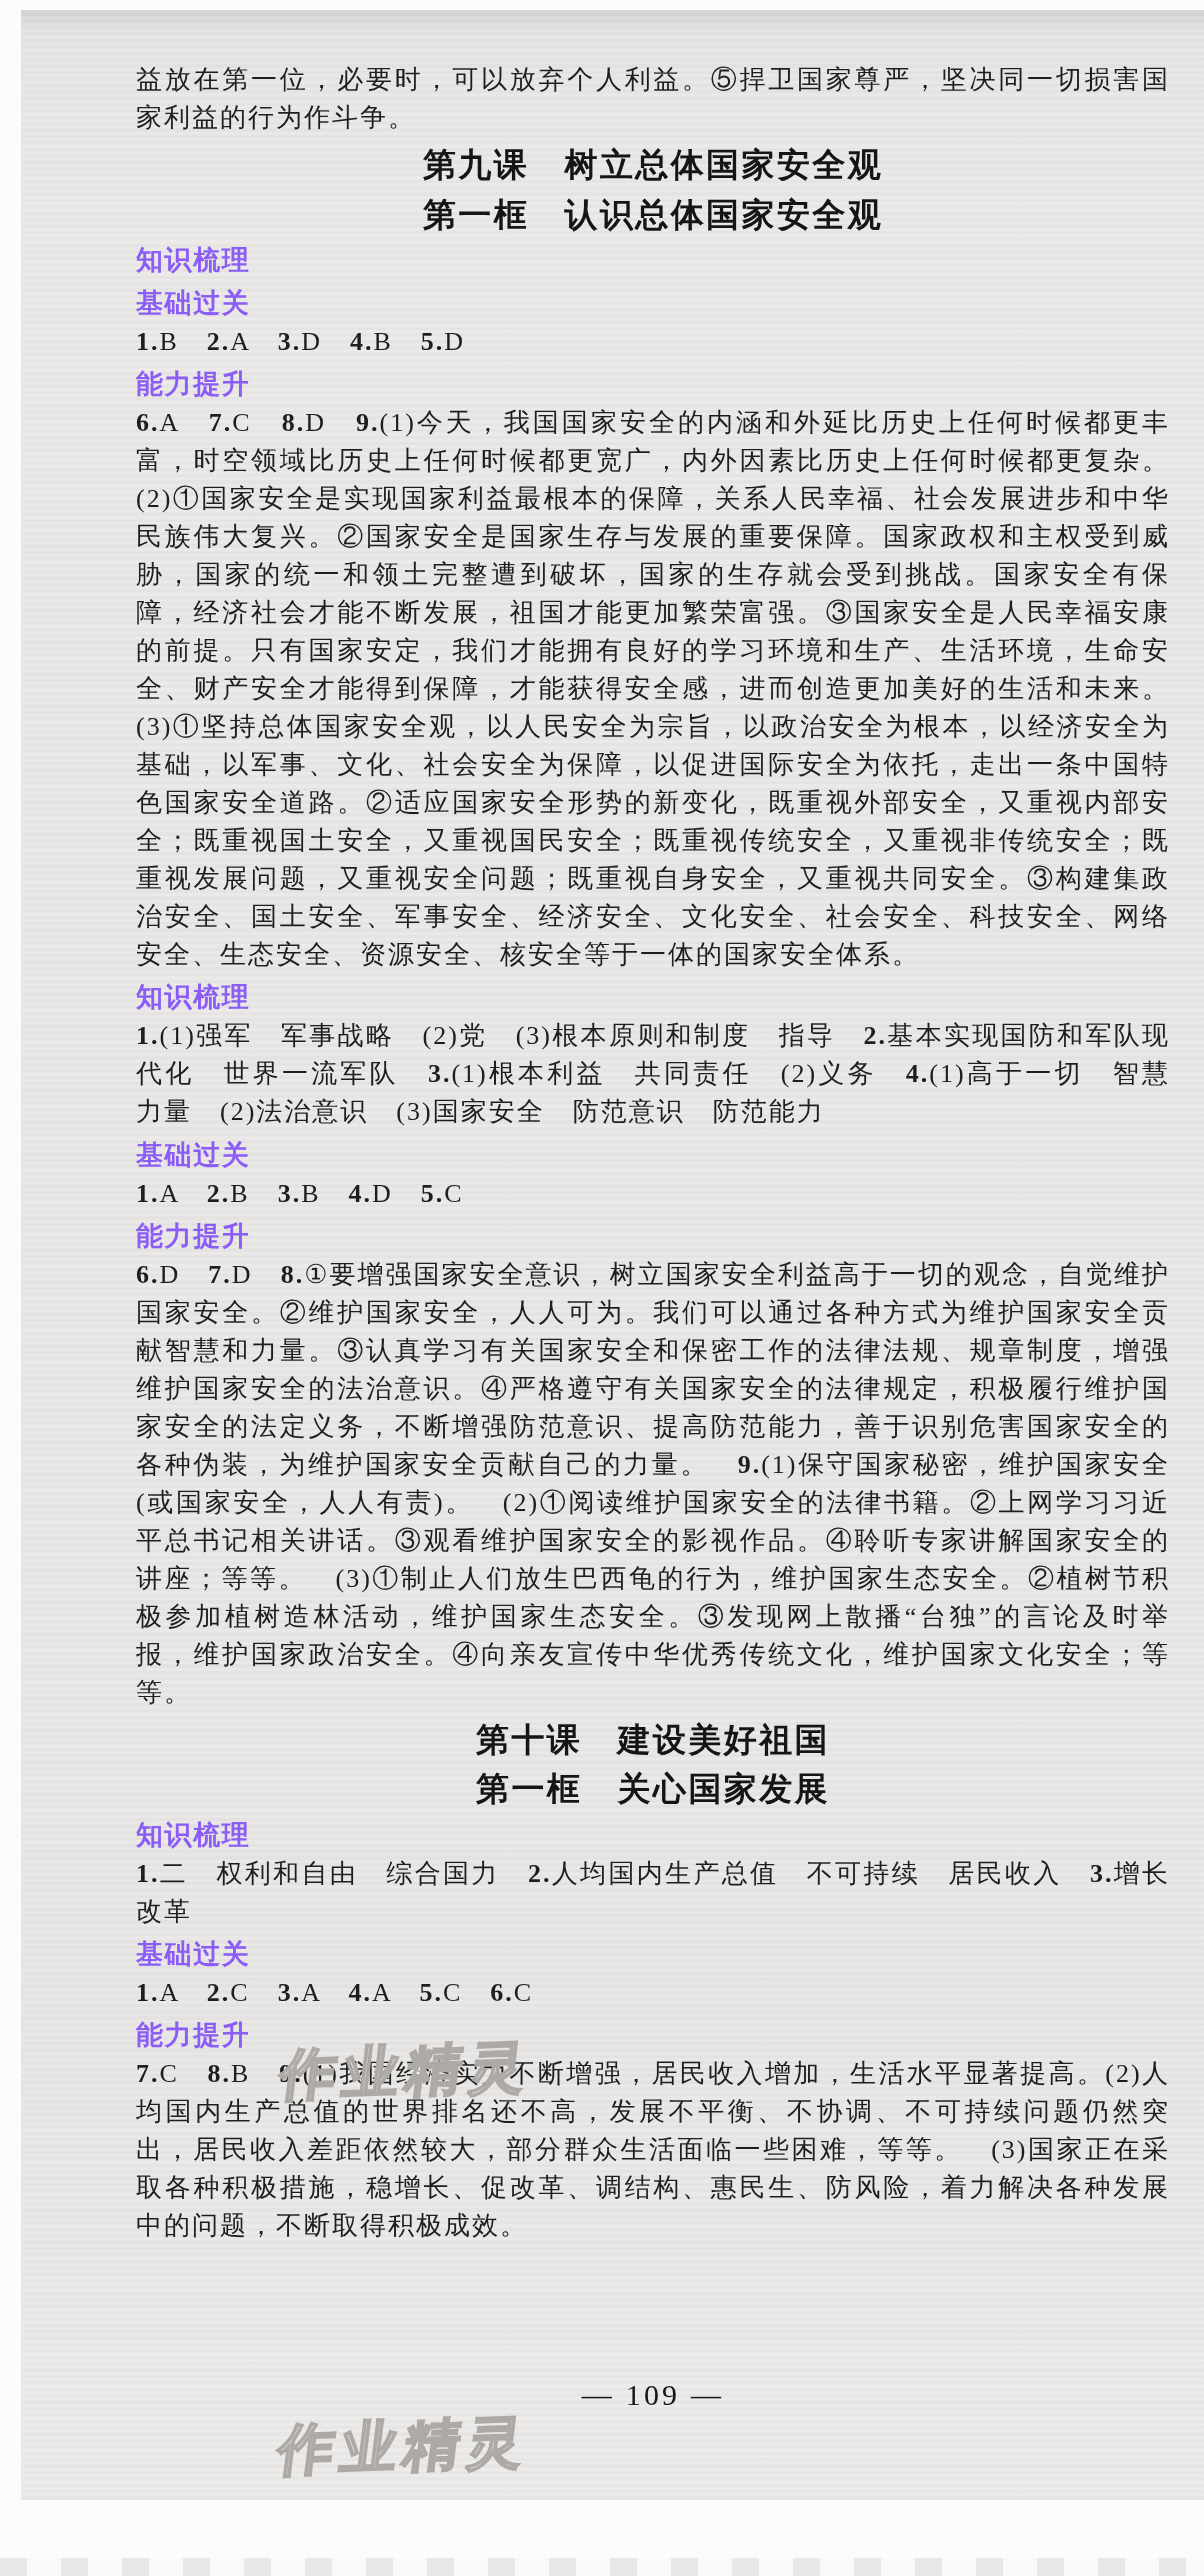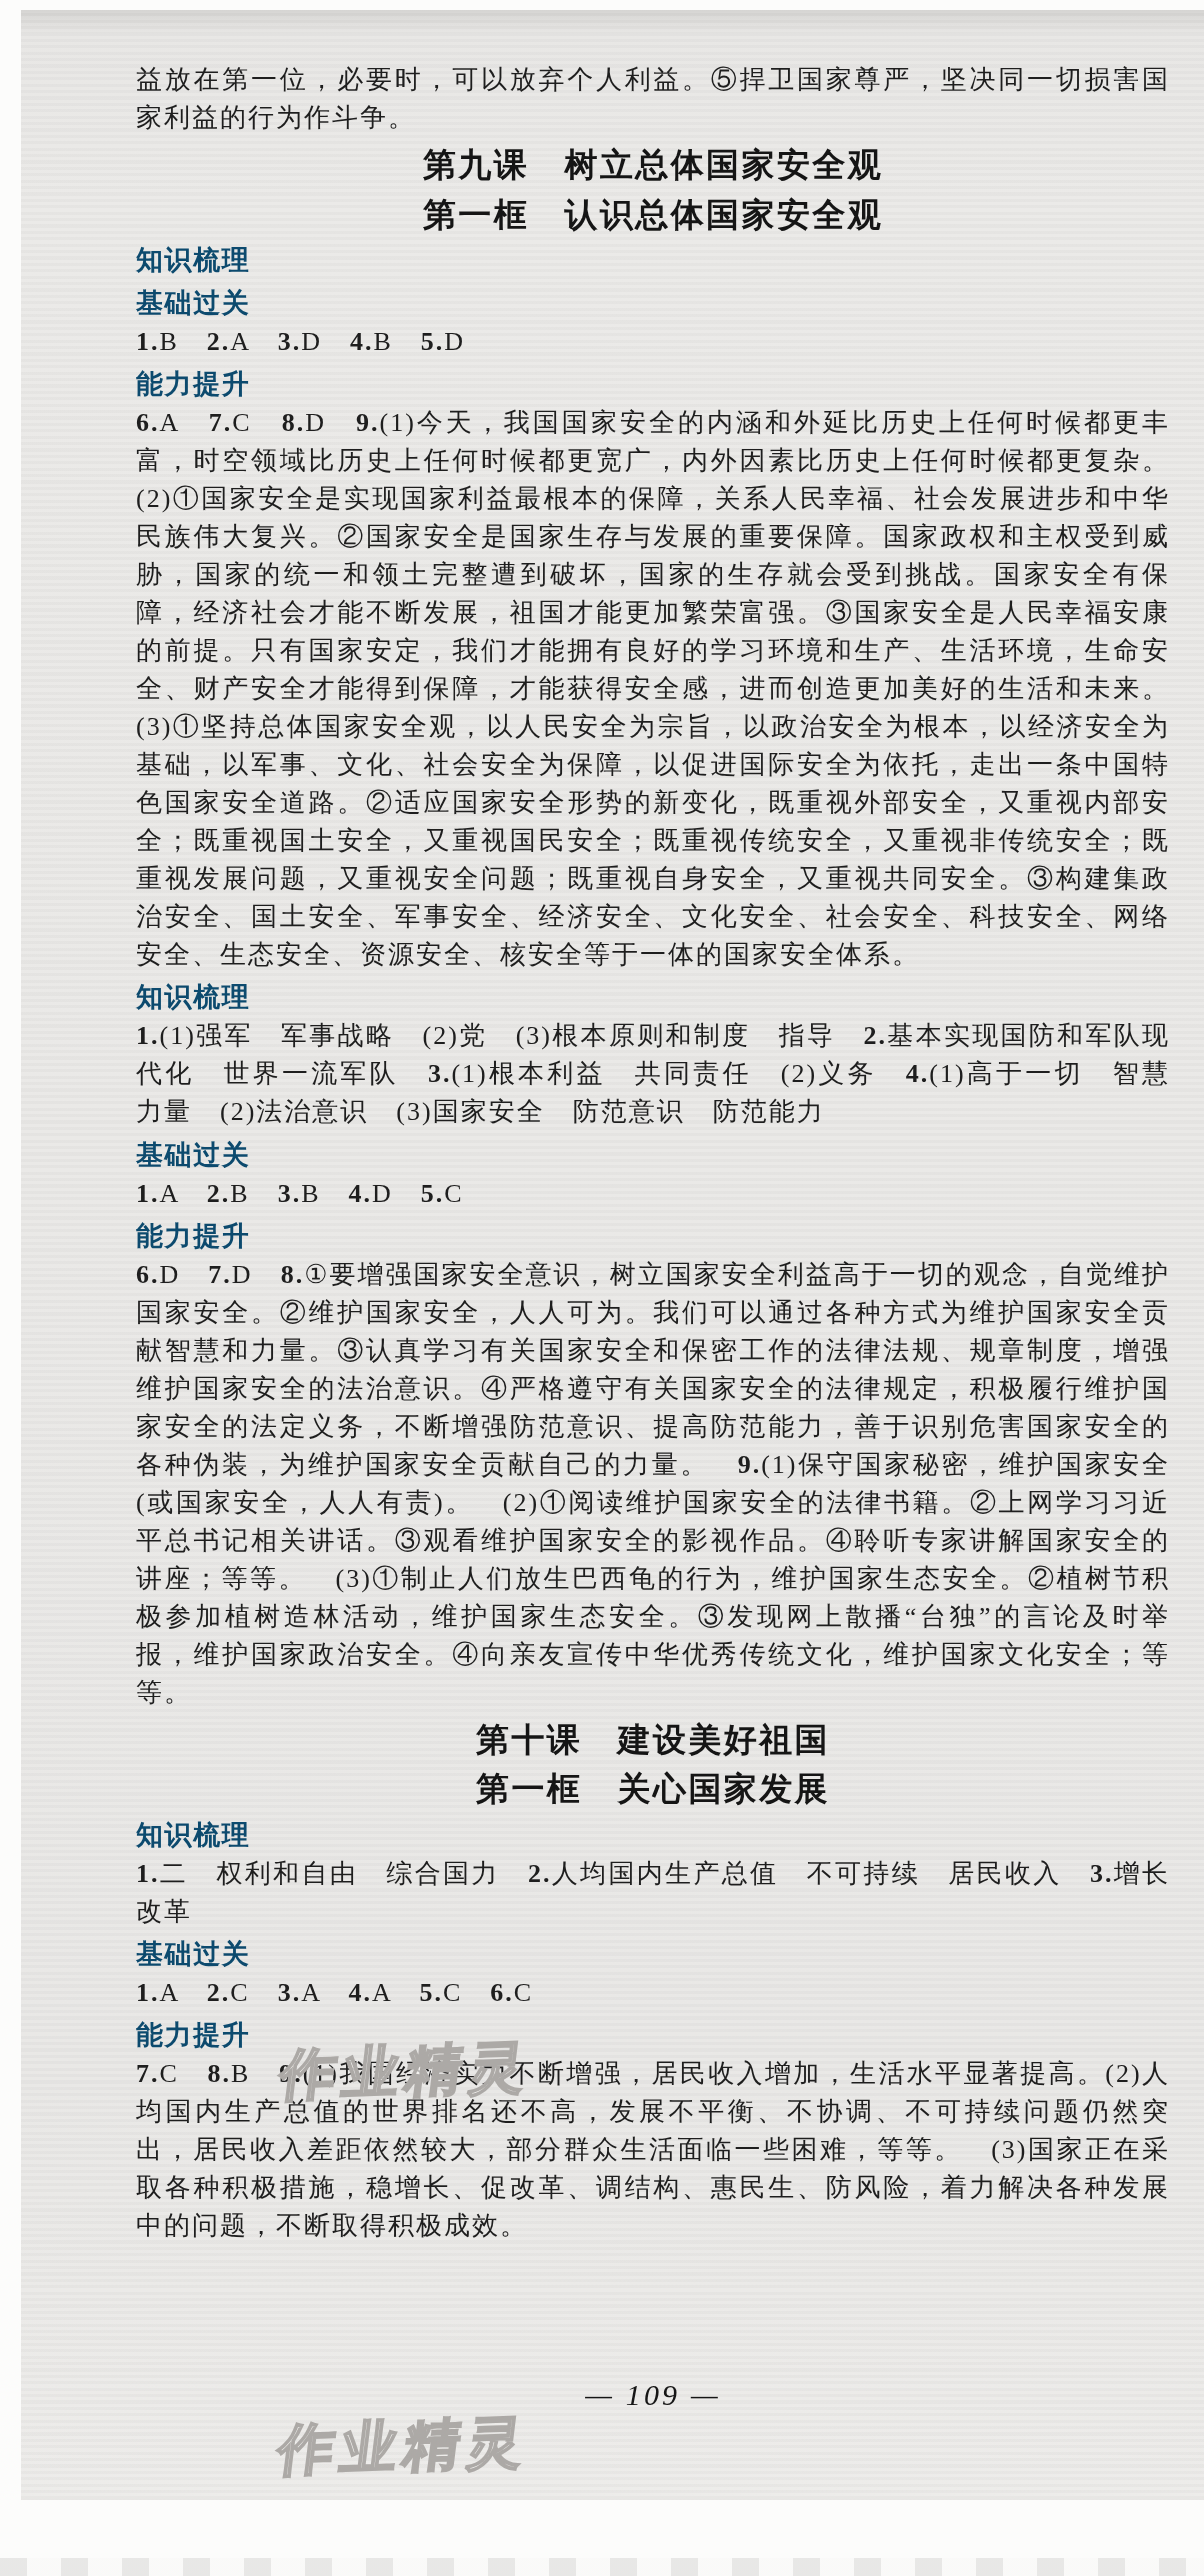--- a/index.html
+++ b/index.html
@@ -20,26 +20,26 @@
     color:#1e1e1e;z-index:2;
   }
   .para{margin:0;text-align:justify;}
   .para b{font-weight:bold;}
   .h1{
     text-align:center;font-weight:bold;font-size:33px;line-height:45px;
     letter-spacing:2.4px;margin:4.8px 0 1.6px 0;color:#151515;
     font-family:"Liberation Sans","DejaVu Sans",sans-serif;
   }
   .h2{
-    font-weight:bold;font-size:27px;line-height:40px;margin-top:3.2px;color:#0c4a6e;
+    font-weight:bold;font-size:27px;line-height:40px;margin-top:3.2px;color:#8b5cf6;
     font-family:"Liberation Sans","DejaVu Sans",sans-serif;letter-spacing:1.6px;
   }
   .page-number{
     position:absolute;left:136px;top:2378px;width:1034px;text-align:center;
-    font-size:30px;letter-spacing:3.2px;color:#161616;z-index:2;font-style:italic;
+    font-size:30px;letter-spacing:3.2px;color:#161616;z-index:2;
   }
   .watermark{
     position:absolute;z-index:3;
     font-family:"Liberation Sans","DejaVu Sans",sans-serif;font-weight:bold;
     font-size:56px;letter-spacing:6.4px;line-height:1;
     color:rgba(246,245,243,0.72);
     -webkit-text-stroke:2px #aca9a6;
     transform:skewX(-9deg) rotate(-2deg);
     white-space:nowrap;
   }

